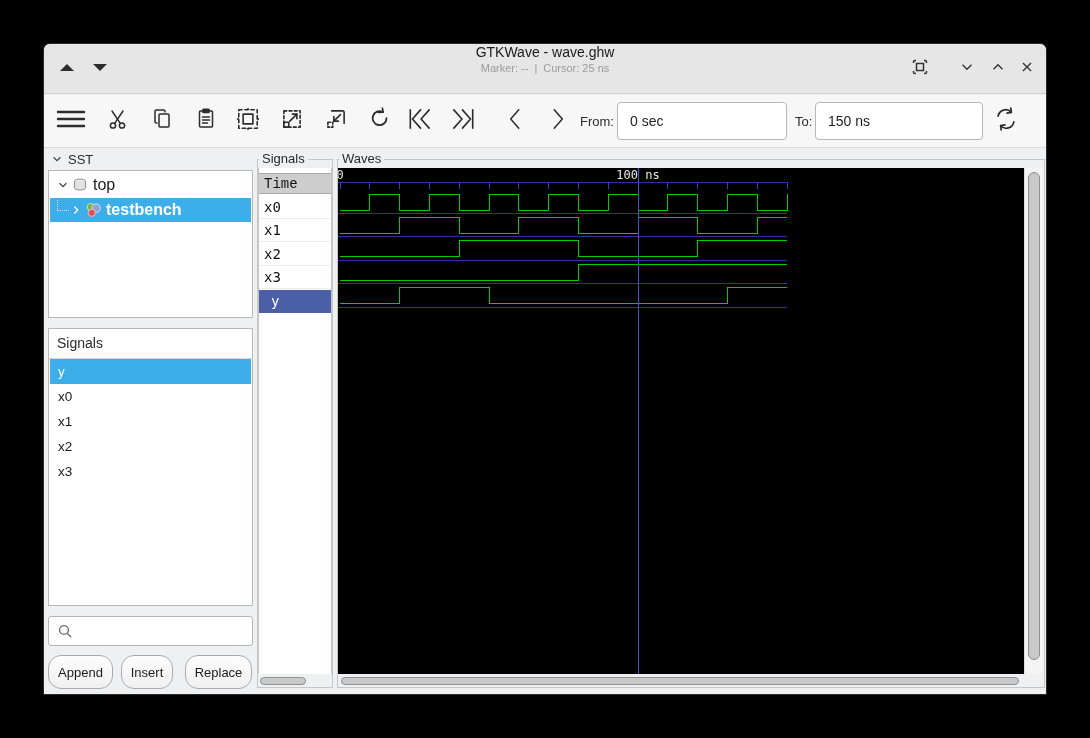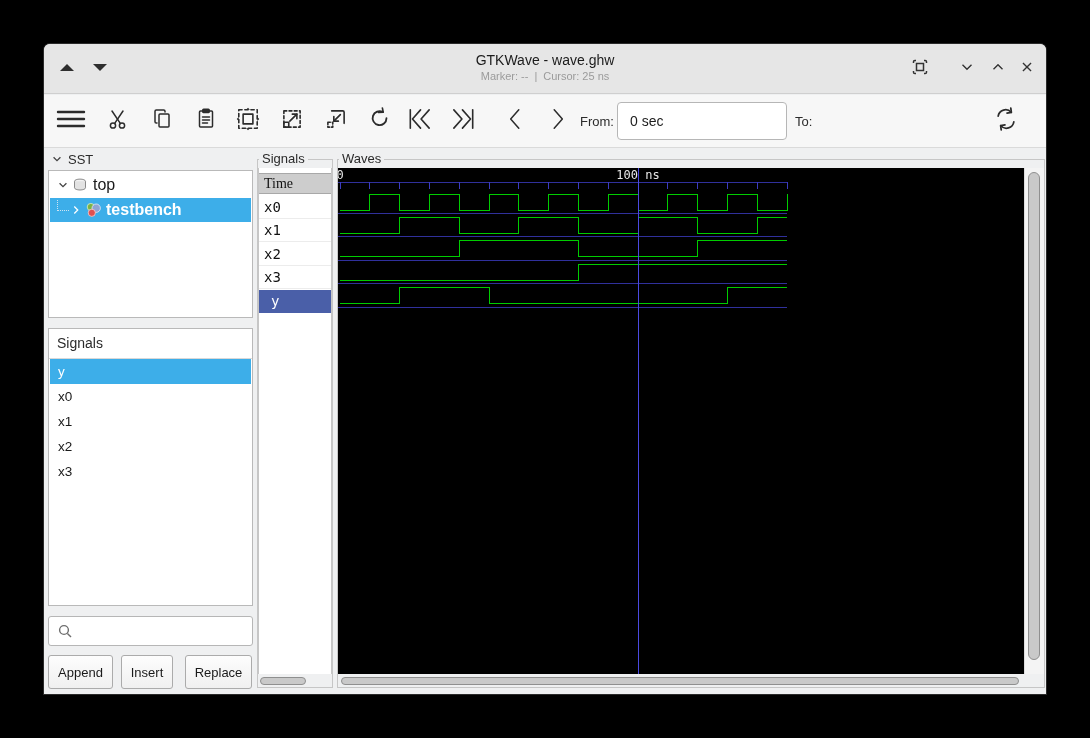--- a/index.html
+++ b/index.html
@@ -3,21 +3,21 @@
 <meta charset="utf-8">
 <style>
   html,body{margin:0;padding:0;background:#000;}
   *{box-sizing:border-box;}
   .stage{position:relative;width:1090px;height:738px;background:#000;font-family:"Liberation Sans",sans-serif;overflow:hidden;}
   .window{position:absolute;left:44px;top:44px;width:1002px;height:650px;background:#eff0f1;border-radius:6px 6px 0 0;overflow:hidden;box-shadow:0 0 0 1px #2a2a2a;}
 
   
   .titlebar{position:absolute;left:0;top:0;width:100%;height:50px;background:#e6e6e6;border-bottom:1px solid #cfcfcf;}
   .tb-center{position:absolute;left:0;top:0;width:100%;text-align:center;}
-  .tb-title{display:block;margin-top:8px;font-size:14px;color:#1b1b1b;}
+  .tb-title{display:block;font-size:14px;color:#1b1b1b;}
   .tb-sub{display:block;margin-top:2px;font-size:11px;color:#9b9b9b;}
   .tb-sub span{padding:0 3px;margin-top:39px;}
   .tri{position:absolute;top:20px;width:0;height:0;border-left:7px solid transparent;border-right:7px solid transparent;cursor:pointer;}
   .tri-up{left:16px;border-bottom:7px solid #2e2e2e;}
   .tri-down{left:49px;border-top:7px solid #2e2e2e;}
   .winbtn{position:absolute;top:13px;width:24px;height:24px;display:flex;align-items:center;justify-content:center;cursor:pointer;}
   .winbtn svg{stroke:#333;fill:none;stroke-width:1.5;}
 
   
   .toolbar{position:absolute;left:0;top:51px;width:100%;height:53px;background:#f7f7f7;border-bottom:1px solid #dadada;}
@@ -41,27 +41,27 @@
   .mini-icon{display:inline-flex;width:17px;height:16px;margin:0 4px 0 2px;}
 
   .sigbox{left:4px;top:180px;width:205px;height:278px;}
   .sigbox-header{position:absolute;left:8px;top:6px;font-size:14px;color:#2b2b2b;}
   .sigbox-sep{position:absolute;left:0;right:0;top:29px;border-top:1px solid #d8d8d8;}
   .sigrow{position:absolute;left:1px;right:1px;height:25px;line-height:25px;padding-left:8px;font-size:13.5px;color:#1a1a1a;cursor:pointer;}
   .sigrow.sel{background:#3daee9;color:#fff;}
 
   .searchbox{position:absolute;left:4px;top:468px;width:205px;height:30px;background:#fff;border:1px solid #b6b6b6;border-radius:3px;display:flex;align-items:center;padding-left:8px;gap:6px;}
   .searchbox input{border:none;outline:none;flex:1;font-size:13px;font-family:"Liberation Sans",sans-serif;background:transparent;}
-  .btn{position:absolute;top:507px;height:34px;background:linear-gradient(#fdfdfd,#f0f0f0);border:1px solid #ababab;border-radius:3px;font-size:13px;color:#1a1a1a;font-family:"Liberation Sans",sans-serif;cursor:pointer;}
+  .btn{position:absolute;top:507px;height:34px;background:linear-gradient(#fdfdfd,#f0f0f0);border:1px solid #ababab;border-radius:13px;font-size:13px;color:#1a1a1a;font-family:"Liberation Sans",sans-serif;cursor:pointer;}
 
   .frame{position:absolute;border:1px solid #c6c6c6;}
   .frame-label{position:absolute;background:#eff0f1;padding:0 3px;font-size:13px;color:#2a2a2a;z-index:2;}
 
   .names-inner{position:absolute;left:214px;top:20px;width:74px;height:506px;background:#fff;border-left:1px solid #c6c6c6;border-right:1px solid #c6c6c6;}
-  .time-hdr{position:absolute;left:0;right:0;top:5px;height:21px;background:#cdcdcd;border-top:1px solid #a8a8a8;border-bottom:1px solid #a8a8a8;font-family:Liberation Serif, serif;font-size:14px;color:#111;line-height:20px;padding-left:5px;}
+  .time-hdr{position:absolute;left:0;right:0;top:5px;height:21px;background:#cdcdcd;border-top:1px solid #a8a8a8;border-bottom:1px solid #a8a8a8;font-family:Liberation Mono, monospace;font-size:14px;color:#111;line-height:20px;padding-left:5px;}
   .name-row{position:absolute;left:0;right:0;height:23px;font-family:"DejaVu Sans Mono",monospace;font-size:14px;color:#111;line-height:23px;padding-left:5px;border-bottom:1px solid #ececec;cursor:pointer;}
   .name-row.sel{background:var(--trace-sel,#4a5fa8);color:#fff;padding-left:12px;border-bottom:none;}
 
   .wave-canvas{position:absolute;left:294px;top:20px;width:686px;height:506px;background:#000;overflow:hidden;cursor:crosshair;}
   .vscroll{position:absolute;left:980px;top:20px;width:20px;height:506px;background:#f4f4f4;border-left:1px solid #ddd;}
   .vthumb{position:absolute;left:3px;top:4px;width:12px;height:488px;background:#c9c9c9;border:1px solid #8f8f8f;border-radius:6px;cursor:pointer;}
   .hscroll{position:absolute;height:13px;}
   .hthumb{position:absolute;top:2px;height:8px;background:#c9c9c9;border:1px solid #8f8f8f;border-radius:4px;cursor:pointer;}
 </style>
 </head>
@@ -185,20 +185,21 @@
         </div>
     <div class="tool" style="left:499px">
           <span><svg width="24" height="26" viewBox="0 0 22 24" style="stroke-width:1.4">
               <path d="M7.5,3.5 L15,12 L7.5,20.5"></path>
             </svg></span>
         </div>
 
     <span class="tool-label" style="left:536px">From:</span>
     <input class="tool-input" style="left: 573px; width: 170px;" value="0 sec">
     <span class="tool-label" style="left:751px">To:</span>
+    <input class="tool-input" style="left: 771px; width: 168px;" value="150 ns">
     <div class="tool" style="left:947px">
           <span><svg width="28" height="28" viewBox="0 0 24 24">
               <path d="M5.3,9.5 A6.4,6.4 0 0 1 16.4,6.2"></path>
               <polyline points="16.1,2.7 16.6,6.4 12.9,7"></polyline>
               <path d="M18.7,14.5 A6.4,6.4 0 0 1 7.6,17.8"></path>
               <polyline points="7.9,21.3 7.4,17.6 11.1,17"></polyline>
             </svg></span>
         </div>
   </div>
 

